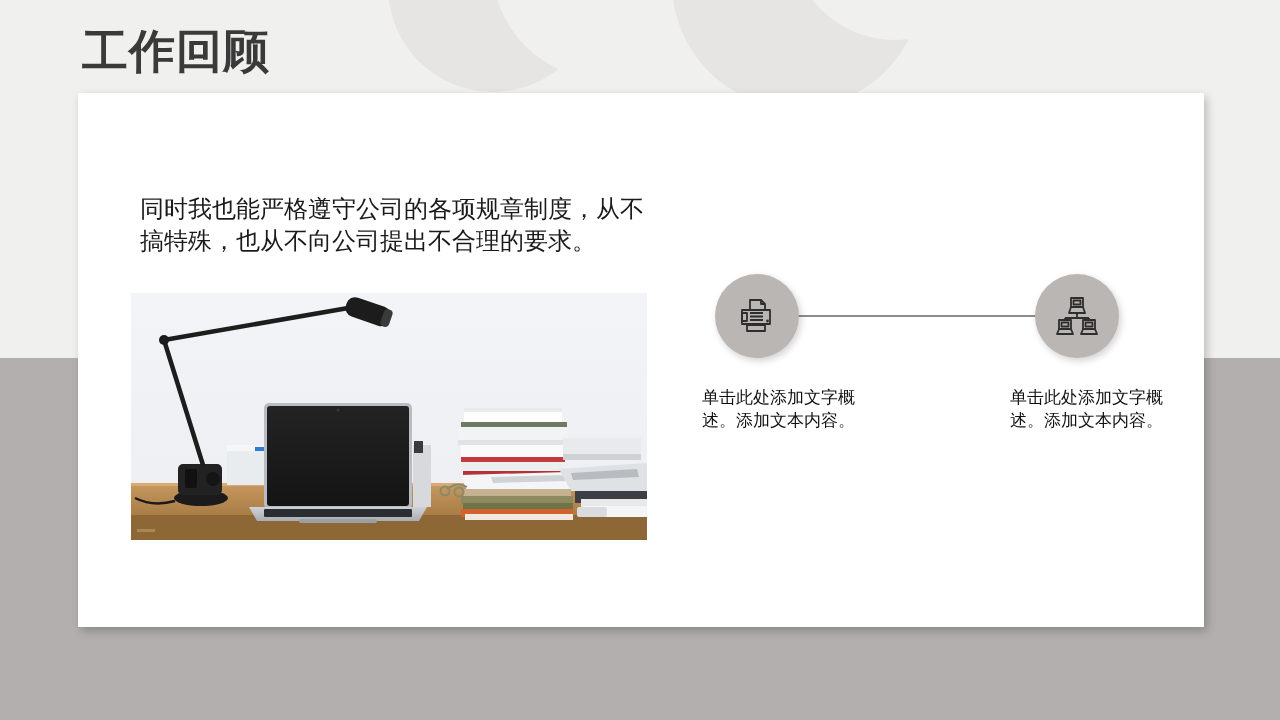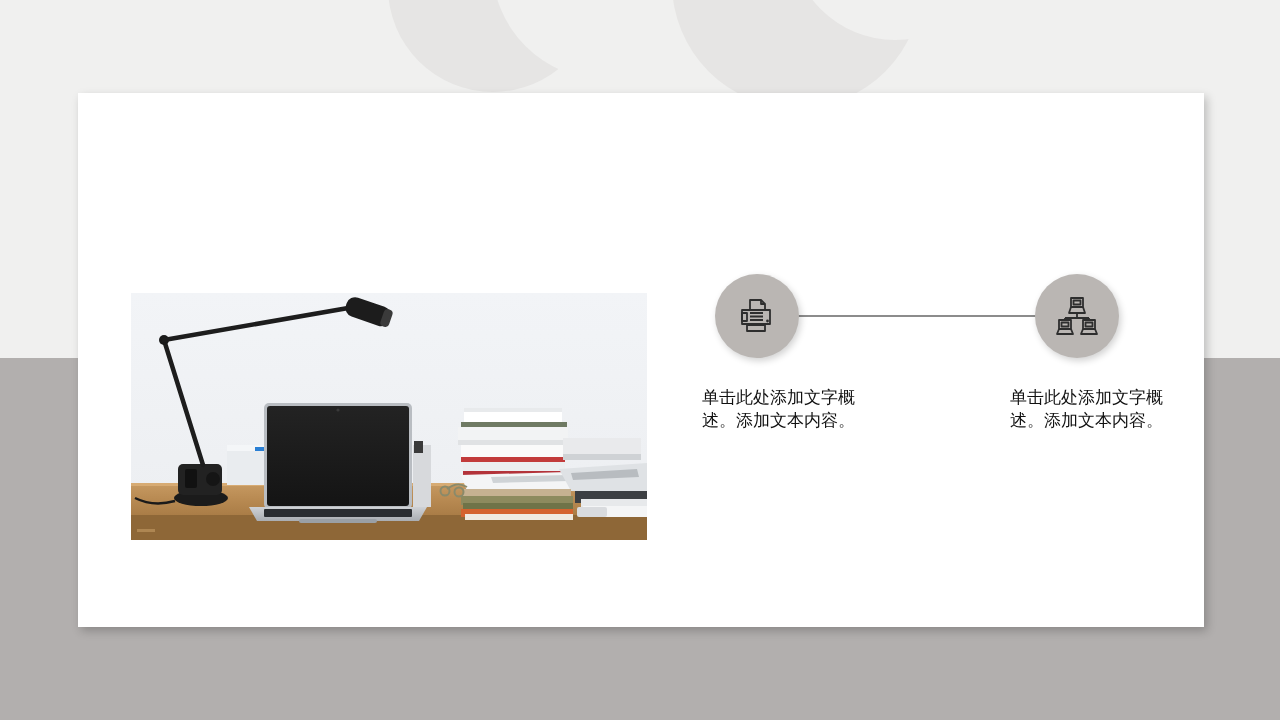--- a/index.html
+++ b/index.html
@@ -141,23 +141,25 @@
 
   <div class="bg-top"></div>
 
   <div class="deco-circle deco-c1"></div>
   <div class="deco-circle deco-c2"></div>
   <div class="deco-circle deco-c3"></div>
   <div class="deco-circle deco-c4"></div>
 
   <div class="bg-bottom"></div>
 
+  <div class="title">工作回顾</div>
 
   <div class="card"></div>
 
+  <div class="body-text">同时我也能严格遵守公司的各项规章制度，从不搞特殊，也从不向公司提出不合理的要求。</div>
 
   <div class="photo">
     <svg width="516" height="247" viewBox="0 0 516 247" xmlns="http://www.w3.org/2000/svg" aria-hidden="true">
       <defs>
         <linearGradient id="wallG" x1="0" y1="0" x2="0" y2="1">
           <stop offset="0%" stop-color="#f2f4f7"></stop>
           <stop offset="100%" stop-color="#eceef1"></stop>
         </linearGradient>
         <linearGradient id="deskG" x1="0" y1="0" x2="0" y2="1">
           <stop offset="0%" stop-color="#c79a62"></stop>

